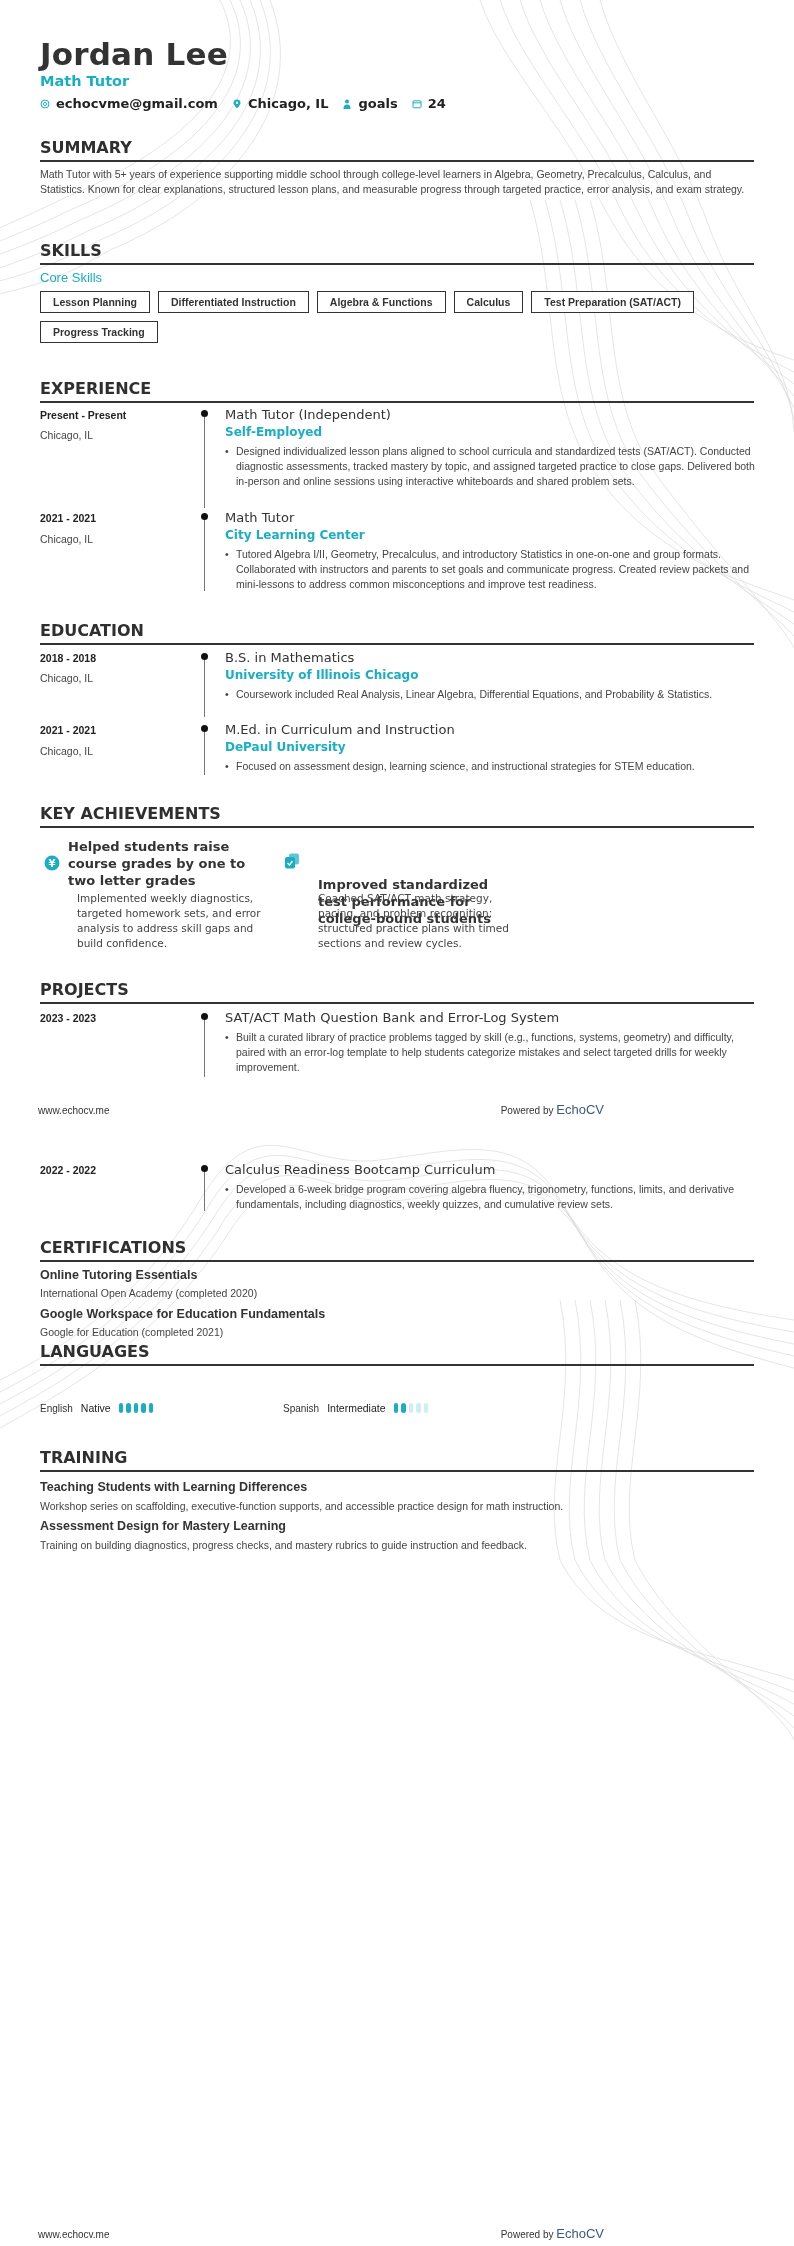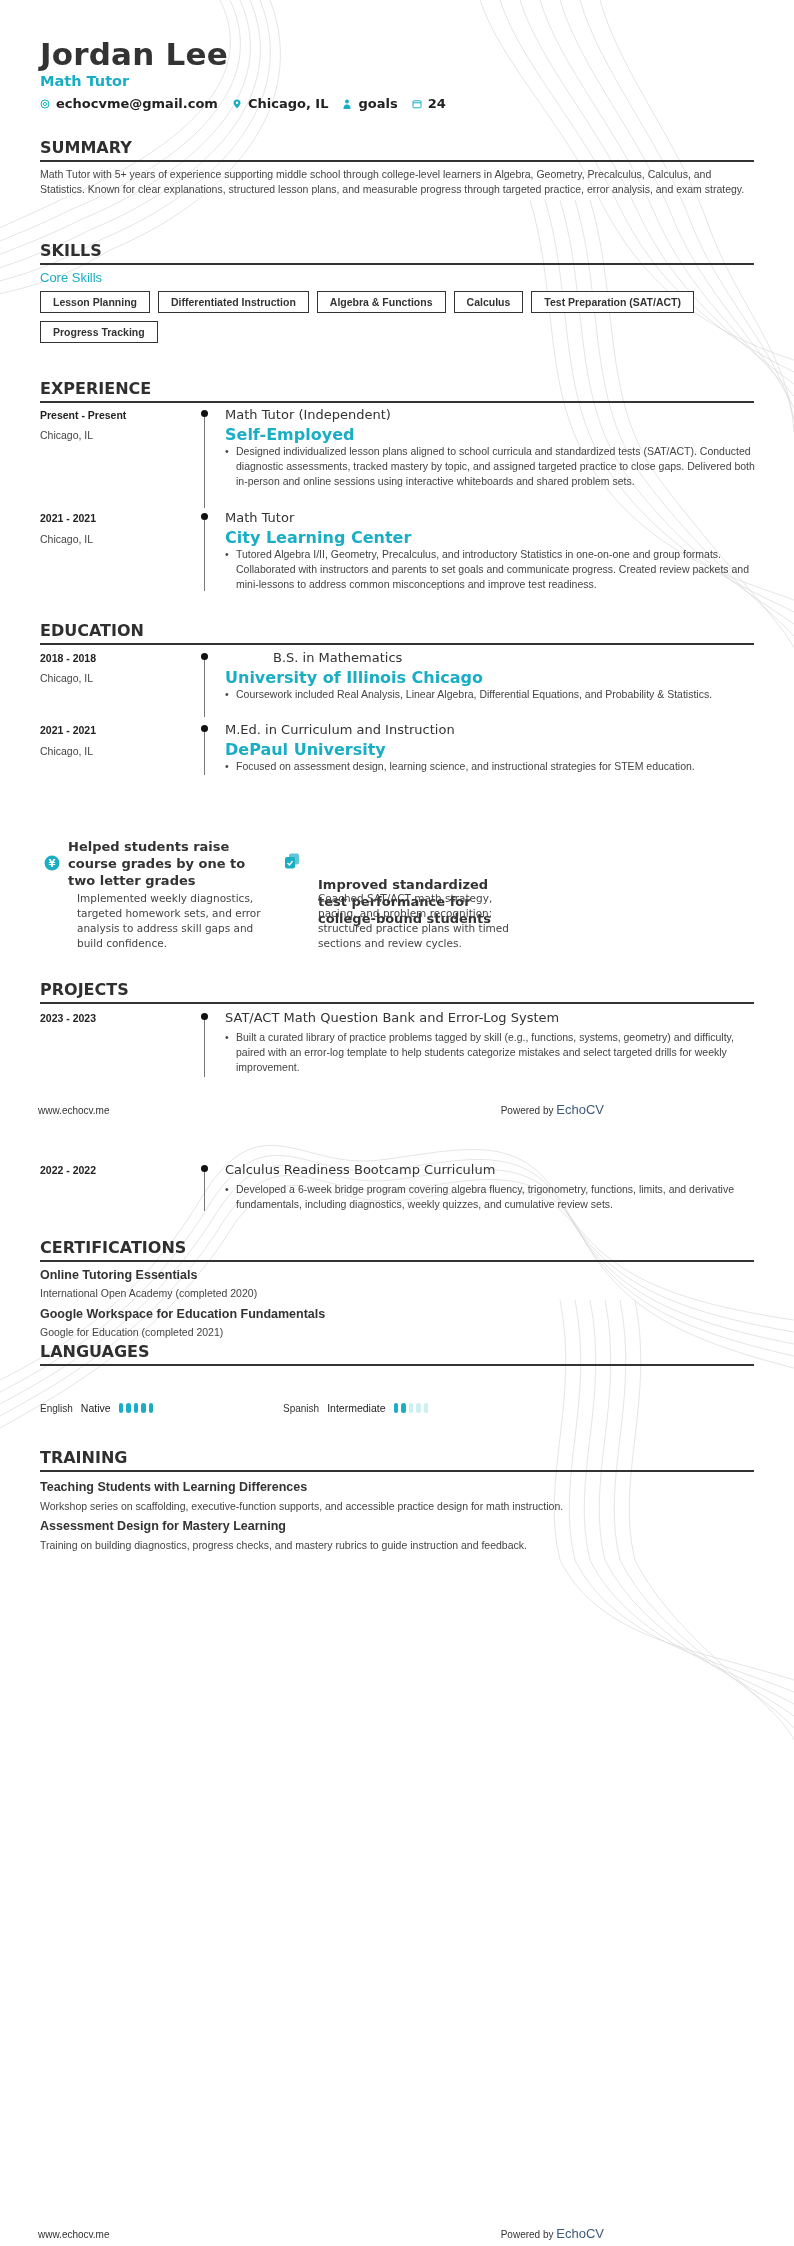--- a/index.html
+++ b/index.html
@@ -16,21 +16,21 @@
   .txt { font-family: "Liberation Sans", sans-serif; font-size: 10.5px; color: #444; line-height: 15px; }
   .abs { position: absolute; }
   .chip { display: inline-block; border: 1.5px solid #333; padding: 4px 12px; font-family: "Liberation Sans", sans-serif; font-weight: bold; font-size: 10.5px; color: #333; margin-right: 8px; margin-bottom: 8px; background: #fff; }
   .chips { position: absolute; top: 291px; left: 40px; width: 714px; }
   .core { position: absolute; top: 270px; left: 40px; font-family: "Liberation Sans", sans-serif; font-size: 13px; color: #1aaec4; }
   .tl-date { position: absolute; left: 40px; font-family: "Liberation Sans", sans-serif; font-weight: bold; font-size: 10.5px; color: #222; }
   .tl-loc { position: absolute; left: 40px; font-family: "Liberation Sans", sans-serif; font-size: 10.5px; color: #444; }
   .tl-line { position: absolute; left: 204px; width: 1px; background: #777; }
   .tl-dot { position: absolute; left: 201px; width: 7px; height: 7px; border-radius: 50%; background: #111; }
   .tl-title { position: absolute; left: 225px; font-size: 13px; color: #333; }
-  .tl-org { position: absolute; left: 225px; font-size: 16px; font-weight: bold; color: #1aaec4; }
+  .tl-org { position: absolute; left: 225px; font-size: 12px; font-weight: bold; color: #1aaec4; }
   .tl-bullet { position: absolute; left: 225px; width: 530px; font-family: "Liberation Sans", sans-serif; font-size: 10.5px; color: #444; line-height: 15px; padding-left: 11px; }
   .tl-bullet::before { content: "•"; position: absolute; left: 0; top: 0; }
   .ach-ico { position: absolute; width: 16px; height: 16px; }
   .ach-title { position: absolute; width: 190px; font-size: 13px; font-weight: bold; color: #333; line-height: 17px; }
   .ach-desc { position: absolute; width: 200px; font-size: 10.5px; color: #444; line-height: 15px; }
   .cert-name { position: absolute; left: 40px; font-family: "Liberation Sans", sans-serif; font-weight: bold; font-size: 12.5px; color: #333; }
   .cert-sub { position: absolute; left: 40px; font-family: "Liberation Sans", sans-serif; font-size: 10.5px; color: #444; }
   .lang { position: absolute; display: flex; align-items: center; gap: 8px; }
   .lang-name { font-family: "Liberation Sans", sans-serif; font-size: 10px; color: #333; }
   .lang-level { font-family: "Liberation Sans", sans-serif; font-size: 10.5px; color: #222; }
@@ -140,34 +140,35 @@
     <div class="tl-org" style="top:528px;">City Learning Center</div>
     <div class="tl-bullet" style="top:547px;">Tutored Algebra I/II, Geometry, Precalculus, and introductory Statistics in one-on-one and group formats. Collaborated with instructors and parents to set goals and communicate progress. Created review packets and mini-lessons to address common misconceptions and improve test readiness.</div>
   </div>
 
   <div class="sec-title" style="top:621px;">EDUCATION</div>
   <div>
     <div class="tl-date" style="top:652px;">2018 - 2018</div>
     <div class="tl-loc" style="top:672px;">Chicago, IL</div>
     <div class="tl-line" style="top:655px; height:62px;"></div>
     <div class="tl-dot" style="top:653px;"></div>
-    <div class="tl-title" style="top:650px;margin-left:48px;">B.S. in Mathematics</div>
+    <div class="tl-title" style="top:650px;">B.S. in Mathematics</div>
     <div class="tl-org" style="top:668px;">University of Illinois Chicago</div>
     <div class="tl-bullet" style="top:687px;">Coursework included Real Analysis, Linear Algebra, Differential Equations, and Probability &amp; Statistics.</div>
   </div>
   <div>
     <div class="tl-date" style="top:724px;">2021 - 2021</div>
     <div class="tl-loc" style="top:745px;">Chicago, IL</div>
     <div class="tl-line" style="top:727px; height:48px;"></div>
     <div class="tl-dot" style="top:725px;"></div>
     <div class="tl-title" style="top:722px;">M.Ed. in Curriculum and Instruction</div>
     <div class="tl-org" style="top:740px;">DePaul University</div>
     <div class="tl-bullet" style="top:759px;">Focused on assessment design, learning science, and instructional strategies for STEM education.</div>
   </div>
 
+  <div class="sec-title" style="top:804px;">KEY ACHIEVEMENTS</div>
   <div>
     <svg class="ach-ico" style="top:855px; left:44px;" viewBox="0 0 16 16">
         <circle cx="8" cy="8" r="7.5" fill="#1aaec4"></circle>
         <text x="8" y="11.5" text-anchor="middle" font-size="10" font-weight="bold" fill="#fff" font-family="DejaVu Sans, sans-serif">¥</text>
       </svg>
     <div class="ach-title" style="top:838px; left:68px;">Helped students raise course grades by one to two letter grades</div>
     <div class="ach-desc" style="top:891px; left:77px;">Implemented weekly diagnostics, targeted homework sets, and error analysis to address skill gaps and build confidence.</div>
   </div>
   <div>
     <svg class="ach-ico" style="top:853px; left:284px;" viewBox="0 0 16 16">

